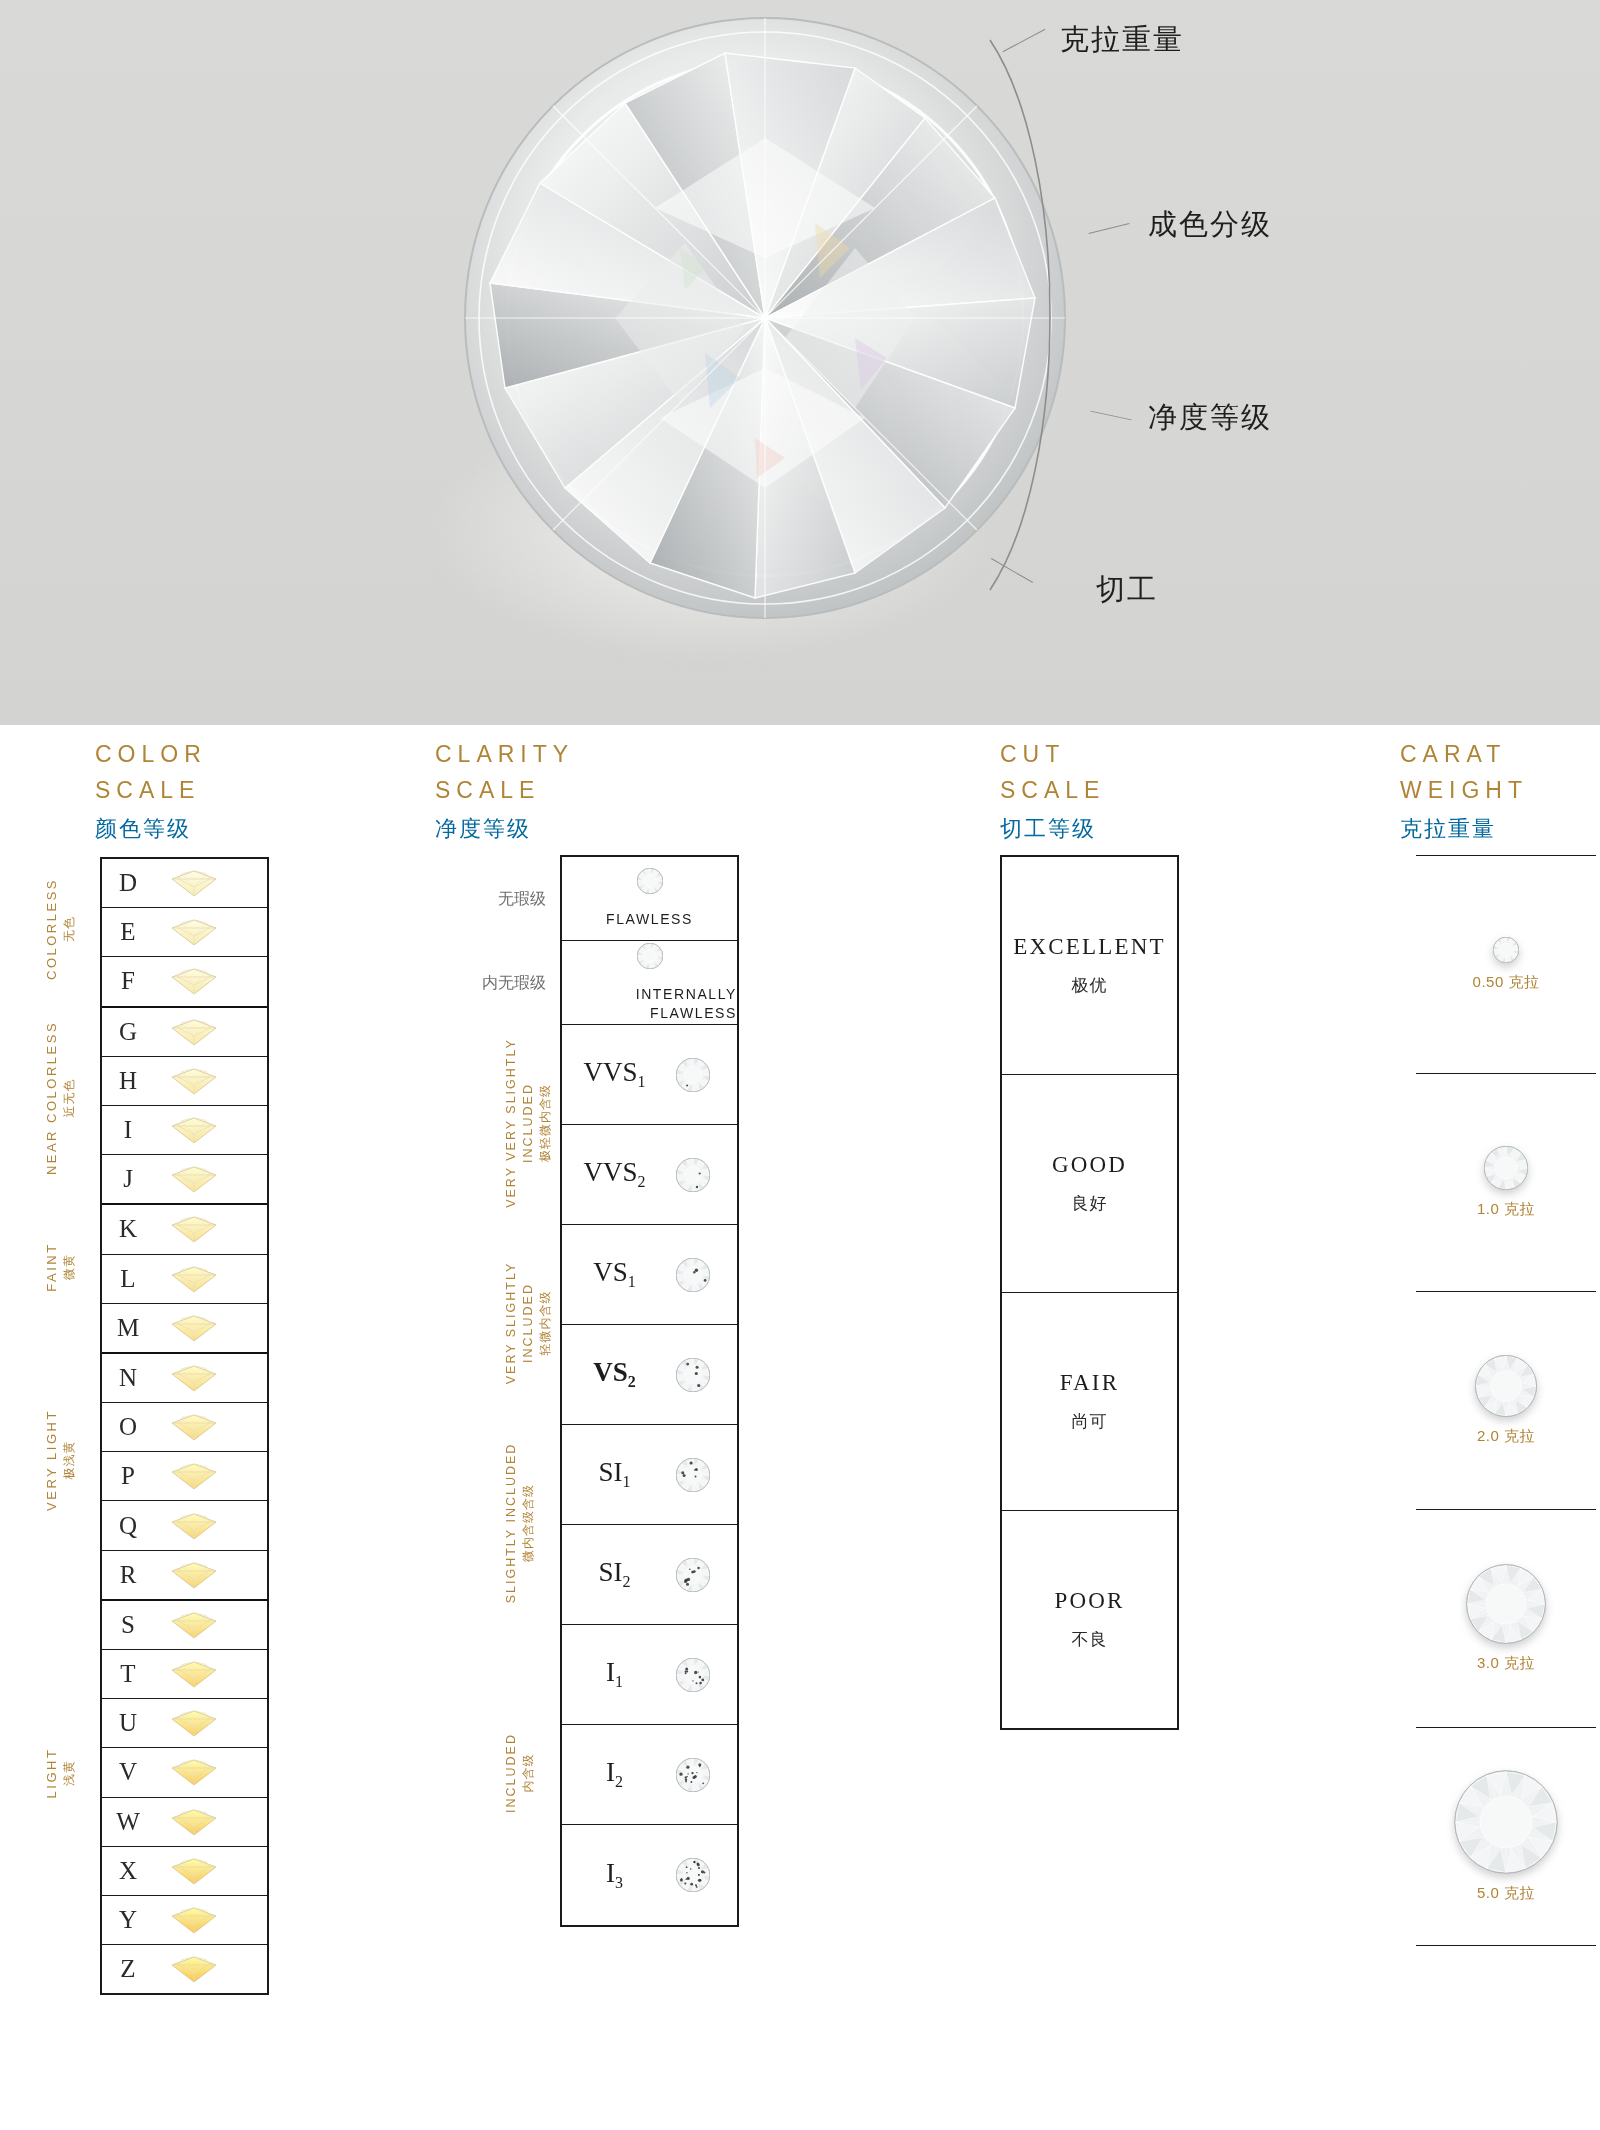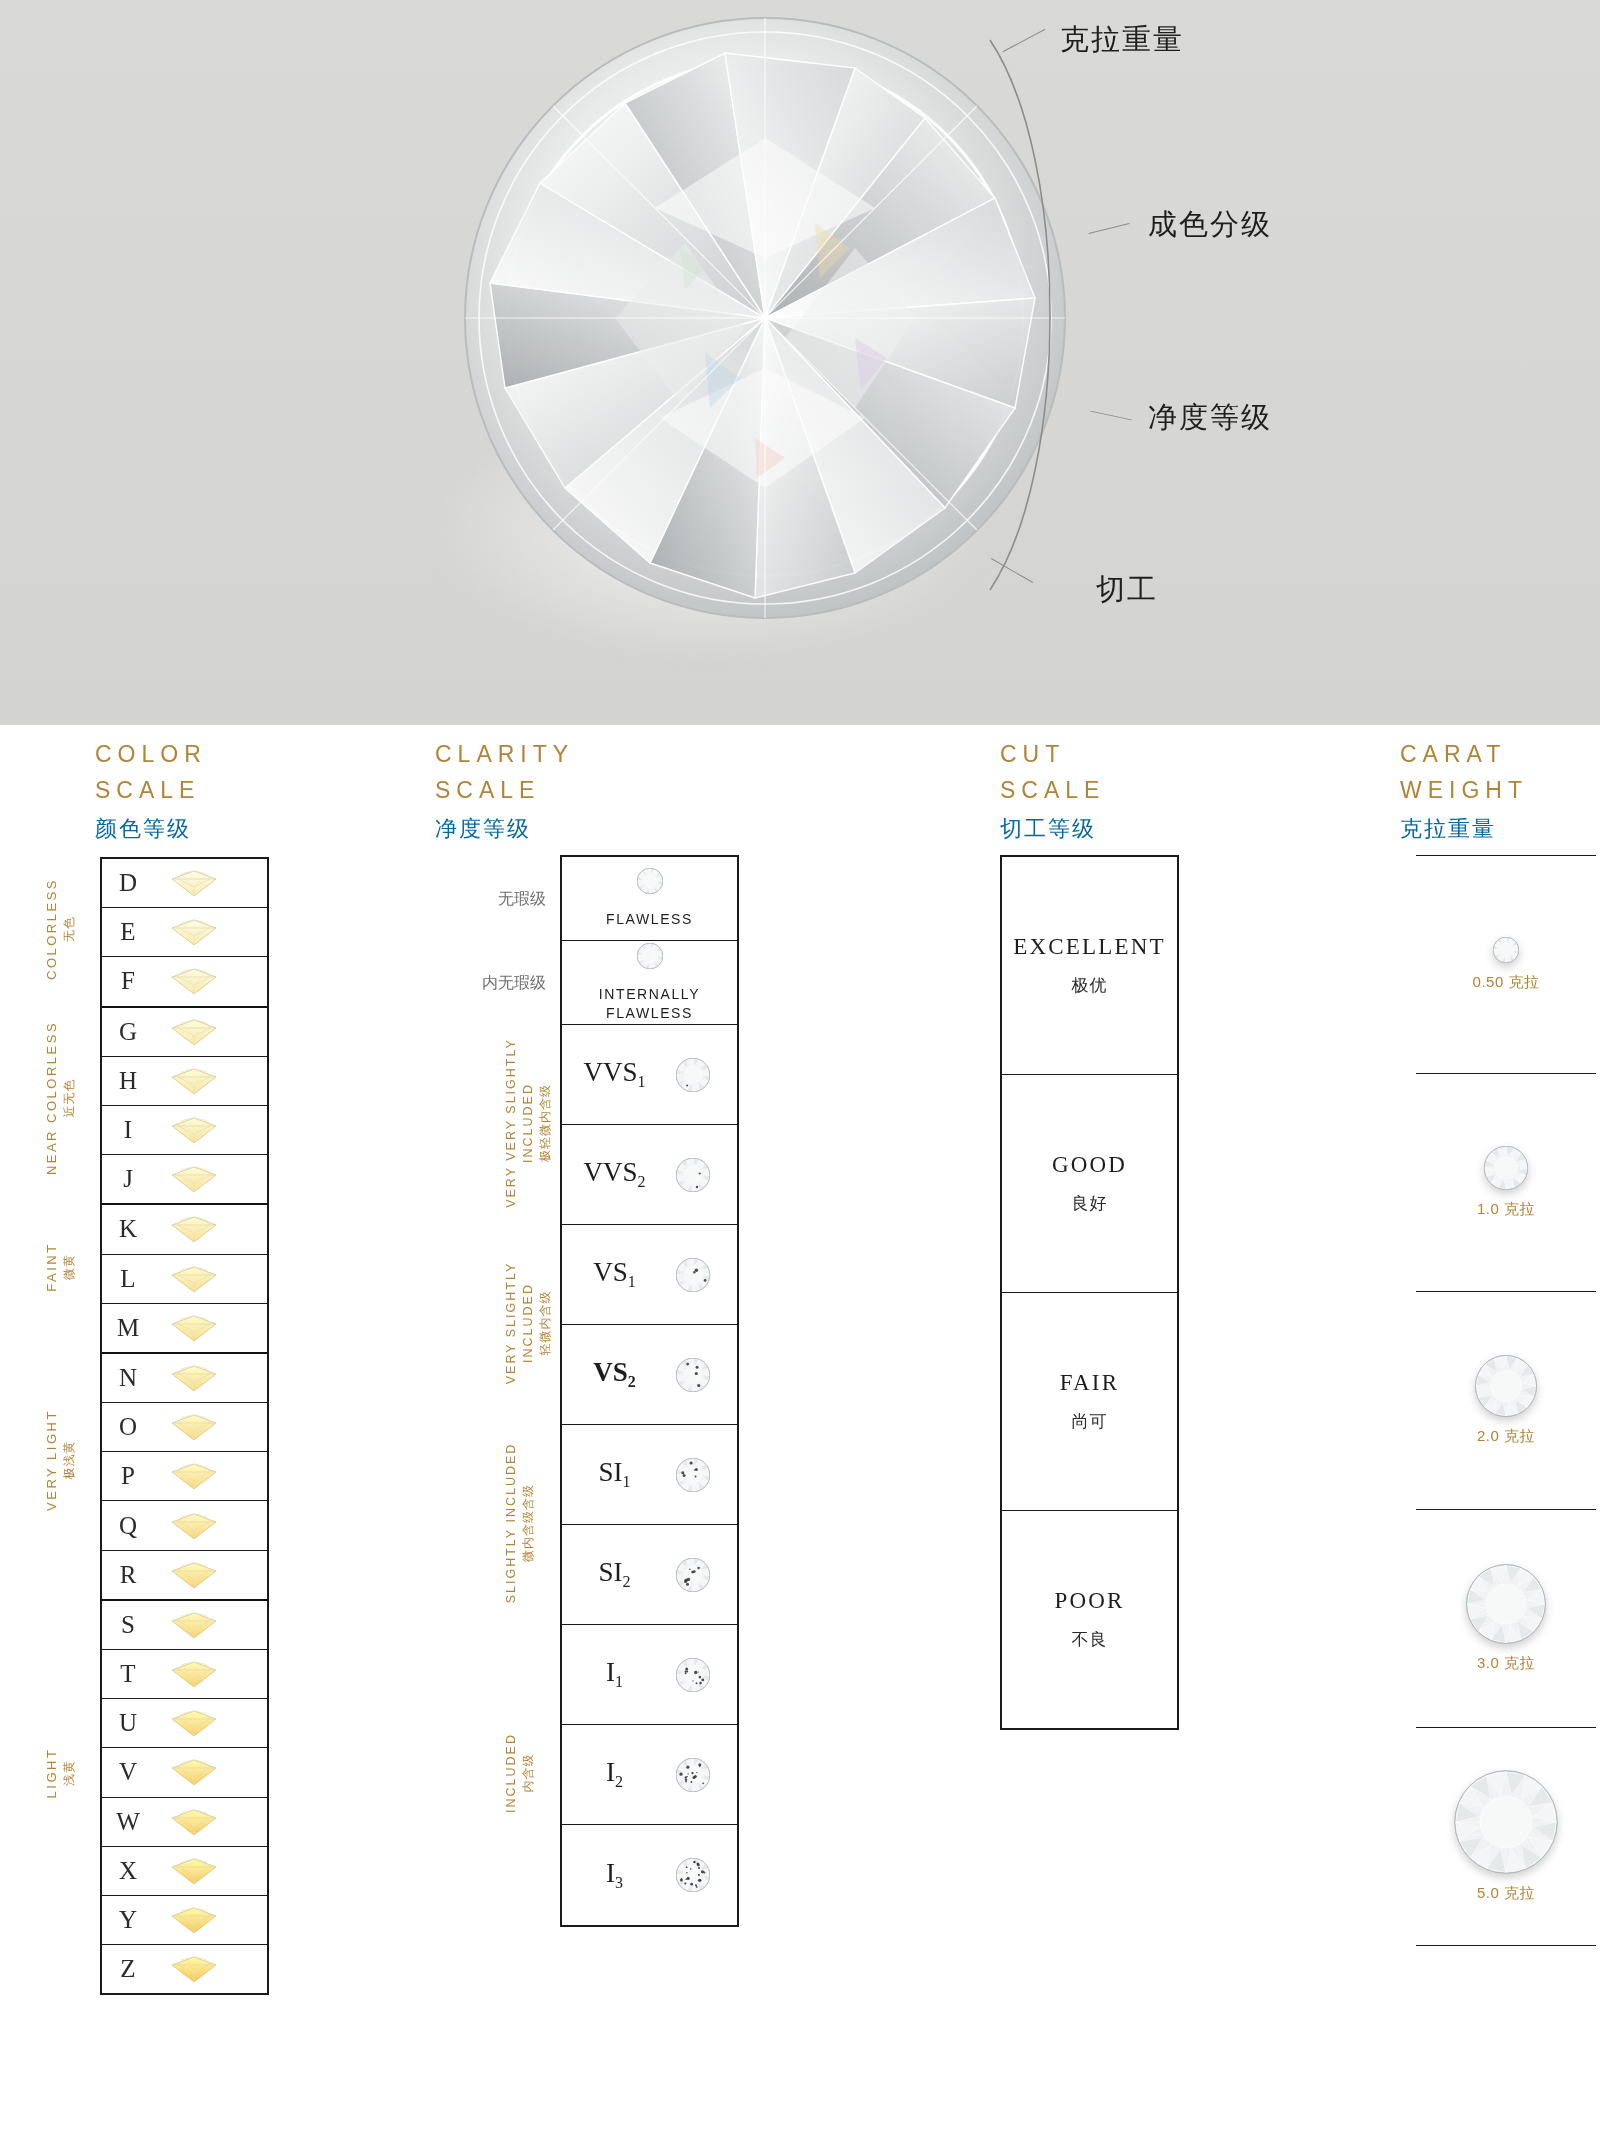--- a/index.html
+++ b/index.html
@@ -162,21 +162,21 @@
     color: #1d1d1d;
     width: 86px;
     text-align: center;
   }
   .clarity-code sub { font-size: 16px; }
   .clarity-gem { width: 70px; display:flex; align-items:center; justify-content:center; }
   .clarity-word {
     font-size: 14px;
     letter-spacing: 1.6px;
     color: #1d1d1d;
-    text-align: center;
+    text-align: right;
     line-height: 1.35;
   }
   .clarity-left-label {
     position: absolute;
     right: 100%;
     margin-right: 16px;
     top: 50%;
     transform: translateY(-50%);
     font-size: 16px;
     color: #6e6e6e;

